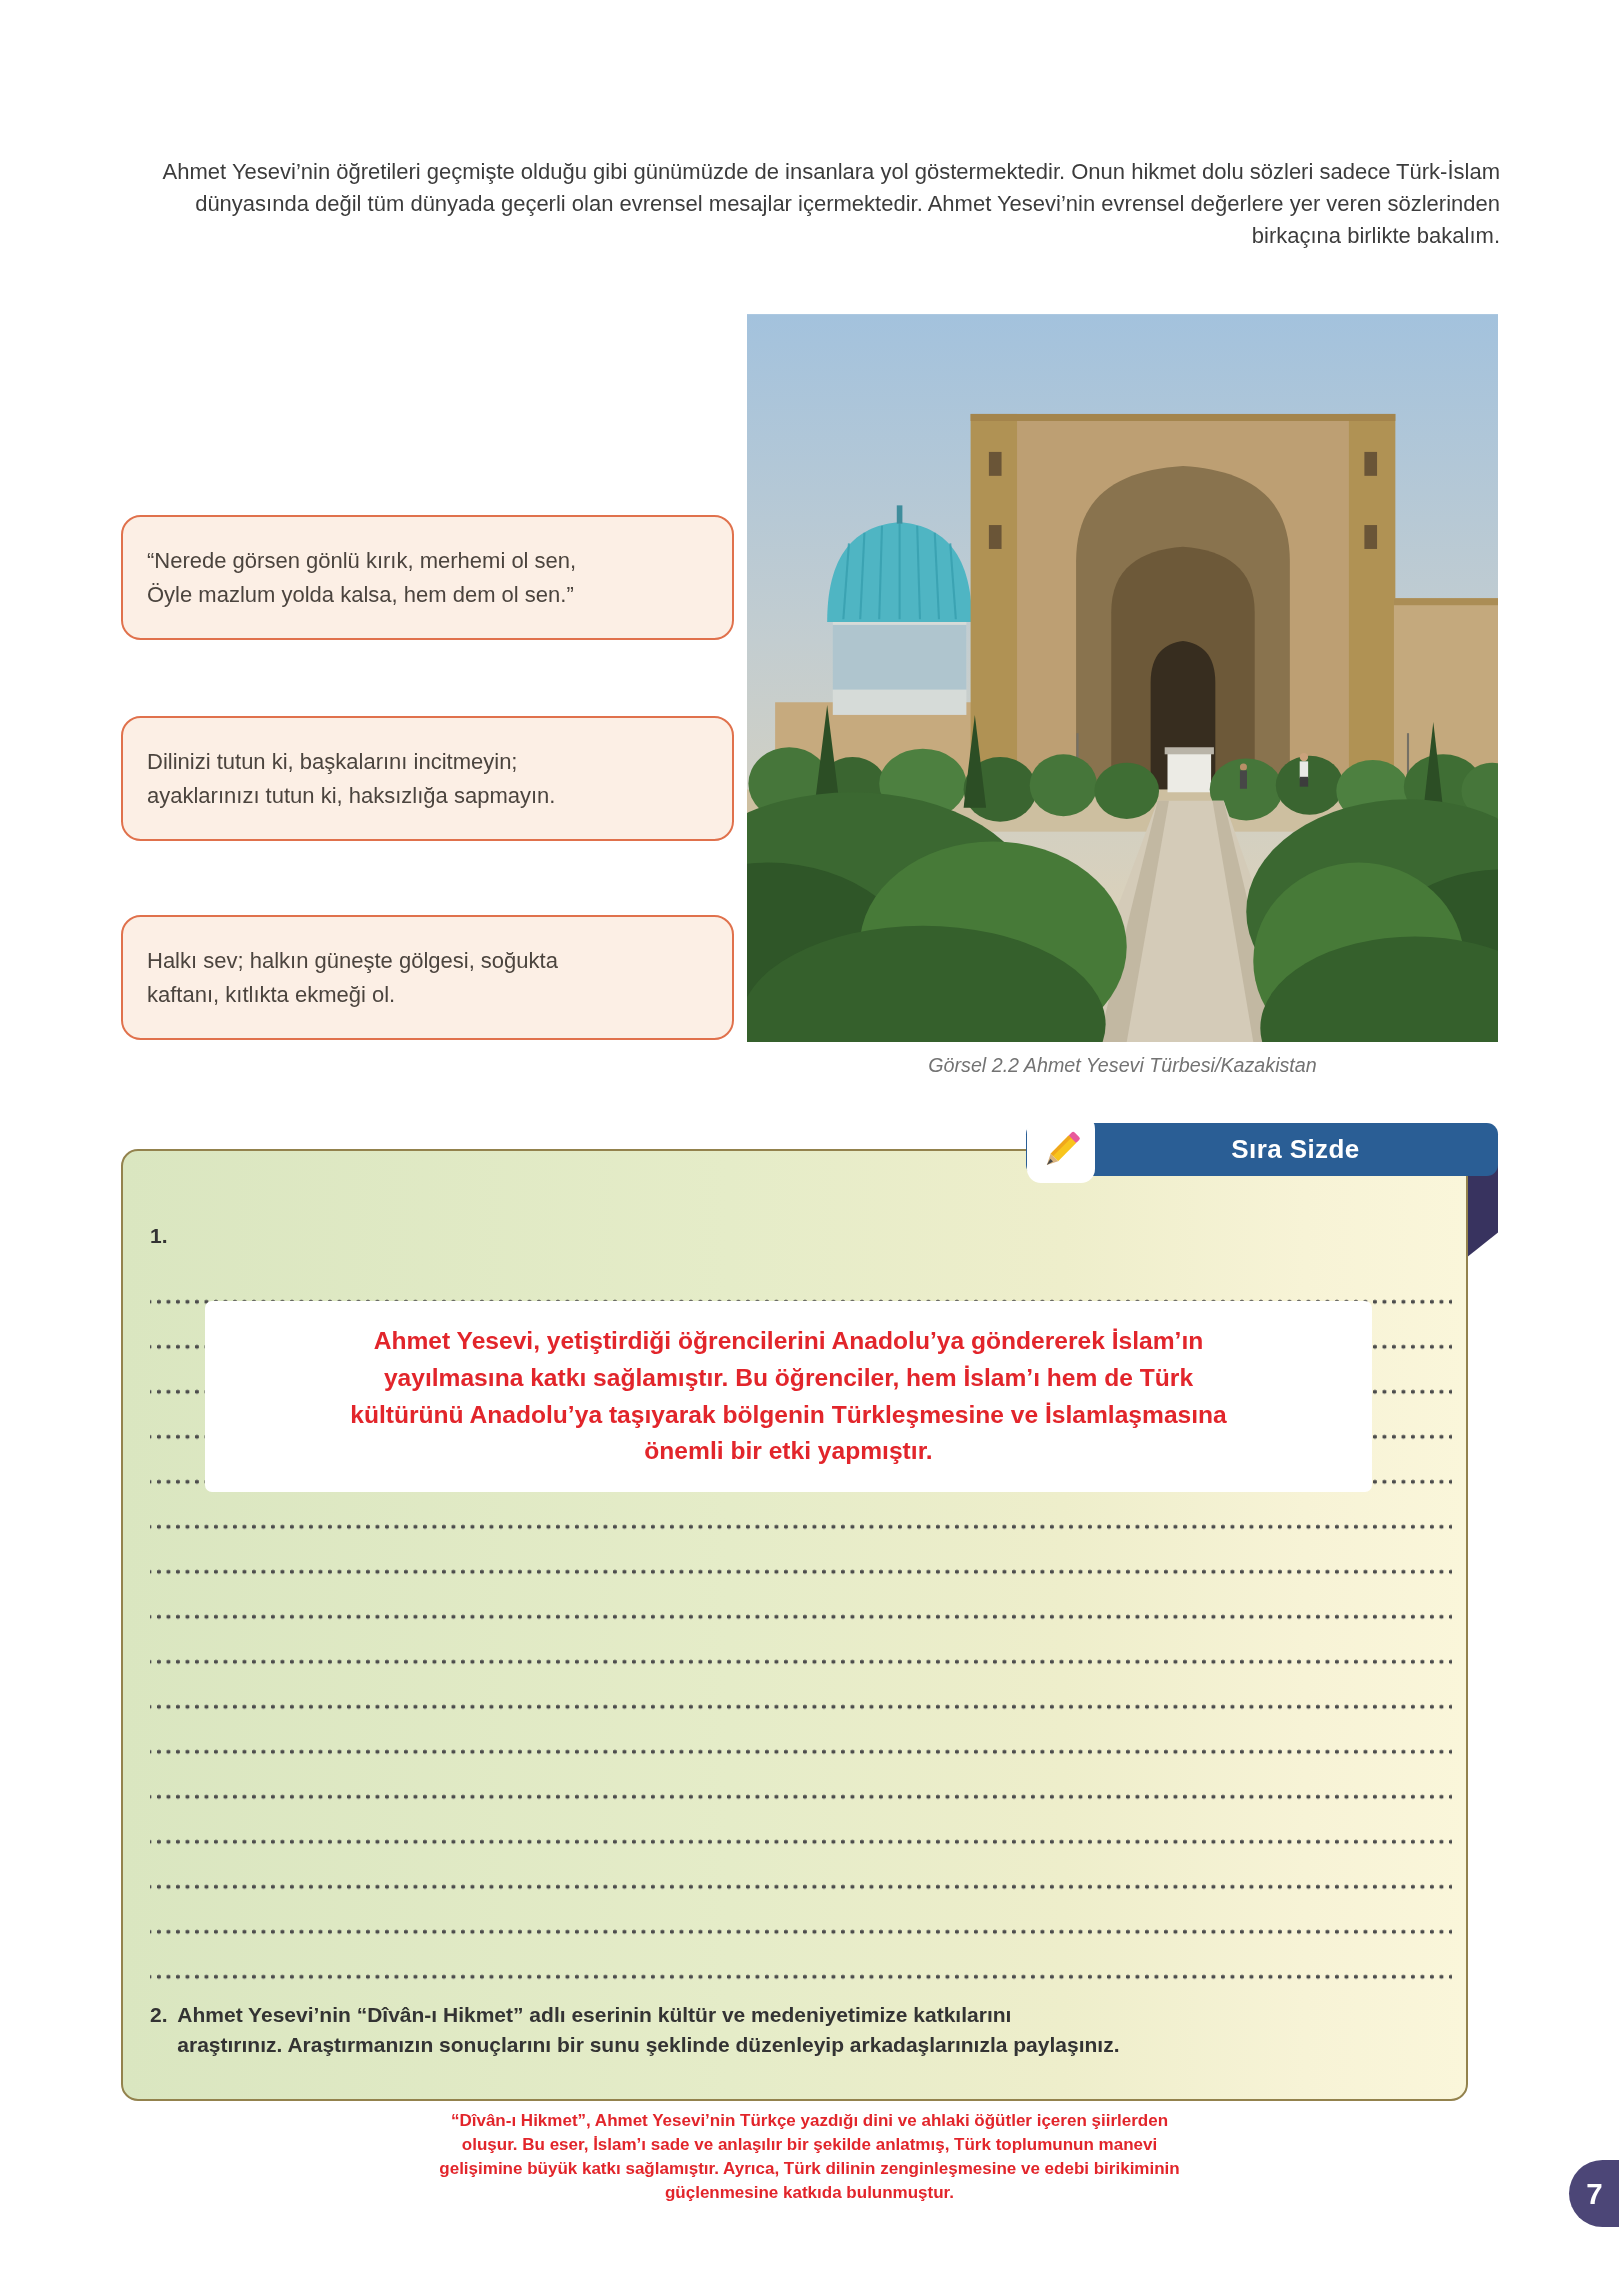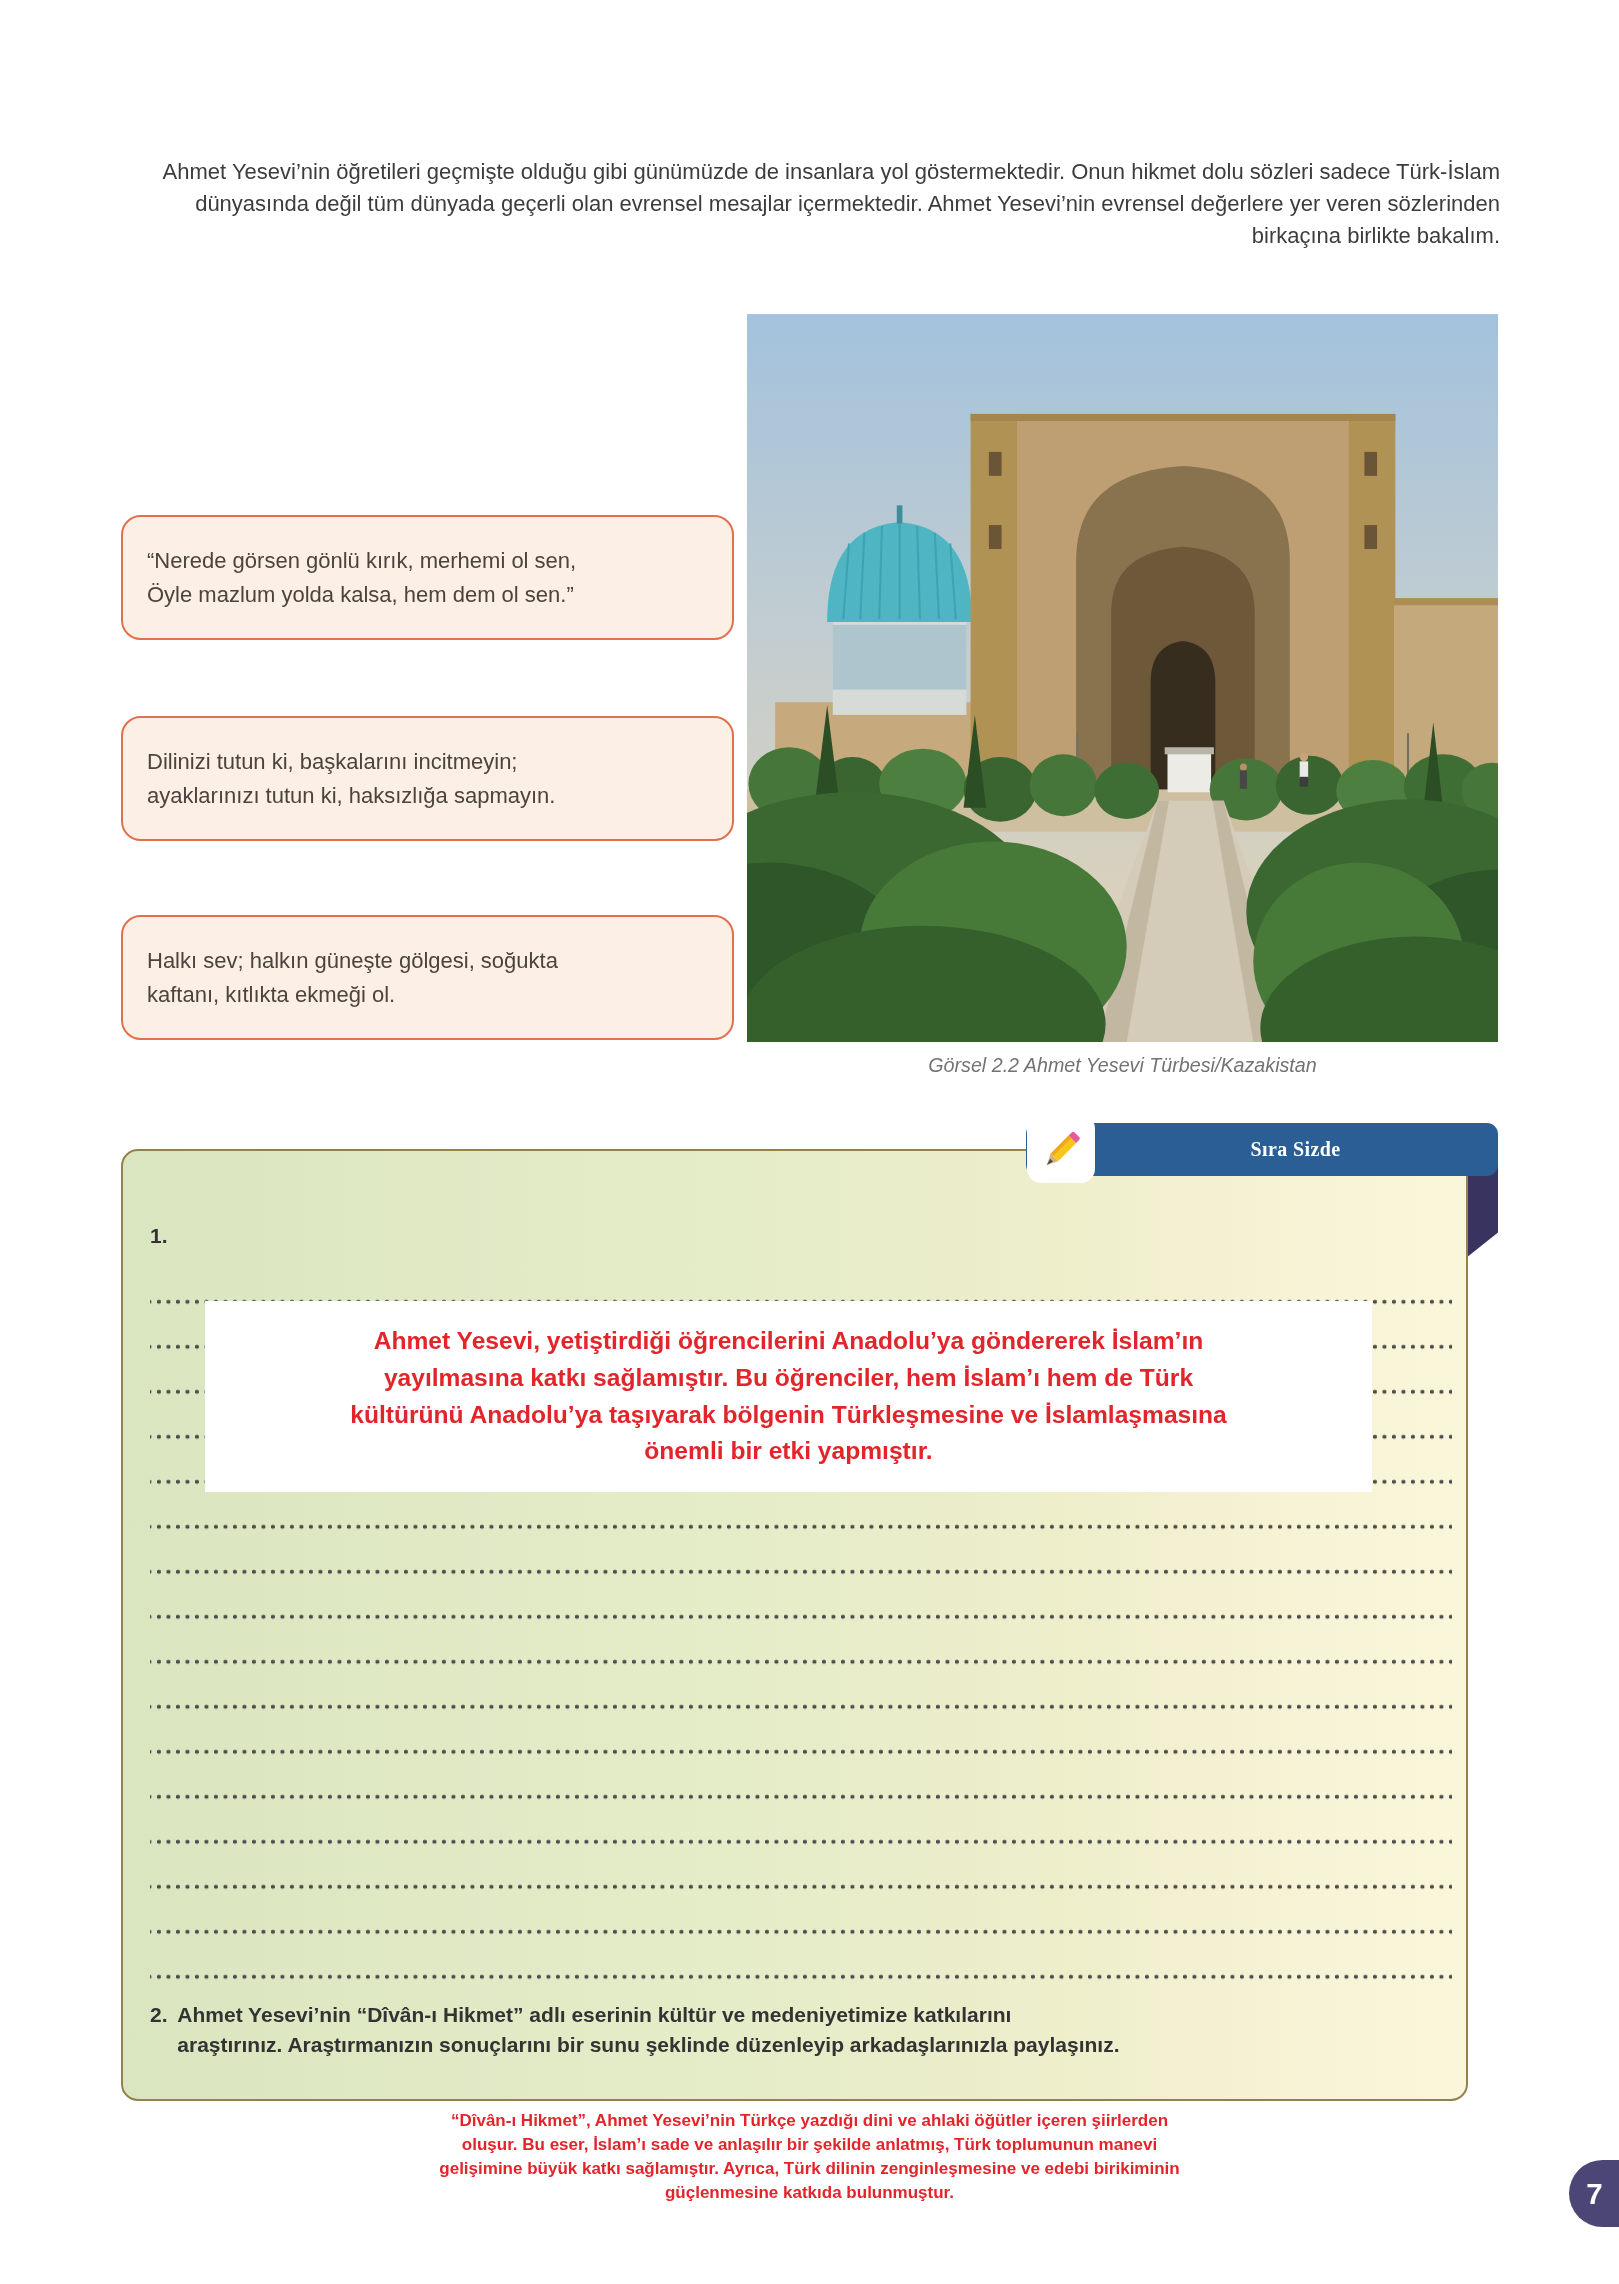--- a/index.html
+++ b/index.html
@@ -43,21 +43,21 @@
     position:absolute; left:121px; top:1149px; width:1347px; height:952px;
     background:linear-gradient(90deg,#dae6c0 0%,#e5ecc8 45%,#eeeecb 70%,#f7f3d6 88%,#faf6da 100%);
     border:2.1px solid #93824d; border-radius:17px; z-index:2;
   }
 
   .banner {
     position:absolute; left:1026px; top:1123px; width:472px; height:53px;
     background:#2a5e95; border-radius:11.2px; z-index:3;
     display:flex; align-items:center; justify-content:center; padding-left:67px;
   }
-  .banner-title { color:#ffffff; font-weight:bold; font-size:20px; letter-spacing:0.4px;font-family:Liberation Serif, serif; }
+  .banner-title { color:#ffffff; font-weight:bold; font-size:26px; letter-spacing:0.4px; }
   .pencil-box {
     position:absolute; left:1.4px; top:-7.7px; width:68px; height:68px;
     background:#ffffff; border-radius:14px;
     display:flex; align-items:center; justify-content:center;
   }
   .pencil-box svg { width:51px; height:51px; }
 
   .question {
     position:absolute; display:flex; gap:9.8px;
     font-weight:bold; color:#333333; font-size:21px; line-height:1.45;
@@ -68,21 +68,21 @@
 
   .dots {
     position:absolute; left:27px; top:110px; width:1302px; height:720px;
     background-image:radial-gradient(circle,#4c4c4c 1.8px,transparent 2.2px);
     background-size:9.5px 45px; background-position:4.2px 18.3px;
   }
 
   .answer1 {
     position:absolute; left:82px; top:150px; width:1167px; min-height:191px;
     background:#ffffff; display:flex; align-items:center; justify-content:center;
-    text-align:center; padding:11.2px 21px;
+    text-align:center; padding:11.2px 21px;border-radius:7px;
   }
   .answer1 span { font-size:24.6px; font-weight:bold; color:#e2252b; line-height:1.5; }
 
   .answer2 {
     position:absolute; left:56px; top:2109px; width:1507px; text-align:center;
     font-size:17px; font-weight:bold; color:#e2252b; line-height:1.42; z-index:2;
   }
 
   .page-badge {
     position:absolute; right:0; top:2160px; width:51px; height:67px;

